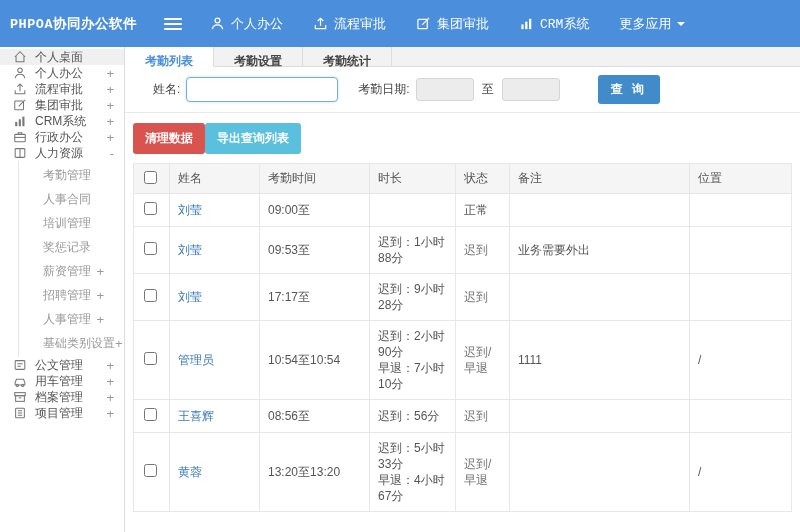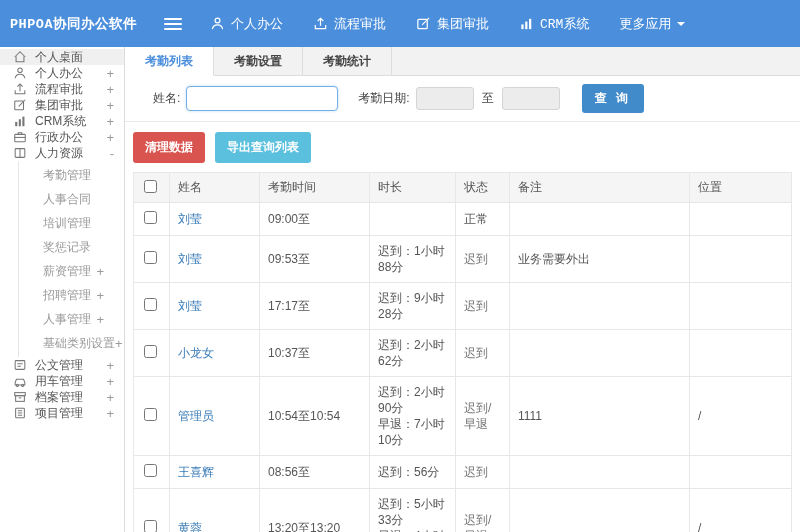--- a/index.html
+++ b/index.html
@@ -23,33 +23,33 @@
   .side-item.active { background:#f0f0f0; }
   .side-item .icn { width:16px; height:16px; display:flex; align-items:center; justify-content:center; }
   .side-item .lbl { flex:1; margin-left:7px; font-size:12px; white-space:nowrap; }
   .expander { color:#999; font-size:13px; }
   .submenu { margin-left:18px; border-left:1px solid #e6e6e6; padding:2px 10px; }
   .sub-item { height:24px; display:flex; align-items:center; padding:0 10px 0 14px; color:#999; cursor:pointer; }
   .sub-item .lbl { flex:1; white-space:nowrap; }
 
   
   .main { flex:1; display:flex; flex-direction:column; min-width:0; background:#fff; }
-  .tabs { height:29px; background:#f2f2f2; border-bottom:1px solid #ddd; display:flex; }
+  .tabs { height:20px; background:#f2f2f2; border-bottom:1px solid #ddd; display:flex; }
   .tab { padding:0 20px; line-height:28px; border-right:1px solid #ddd; color:#444; cursor:pointer; font-weight:bold; }
   .tab.active { background:#fff; color:#4b8fdc; border-bottom:1px solid #fff; margin-bottom:-1px; }
 
   .filter { display:flex; align-items:center; padding:8px 8px; border-bottom:1px solid #e8e8e8; }
   .filter label { color:#444; margin-right:6px; white-space:nowrap;margin-left:20px; }
   .inp-name { width:152px; height:25px; border:1px solid #74aee6; border-radius:4px; padding:0 6px; outline:none; box-shadow:0 0 3px rgba(102,175,233,.4); }
   .date-label { margin-left:16px; }
   .inp-date { width:58px; height:23px; background:#ececec; border:1px solid #d5d5d5; border-radius:3px; padding:0 4px; color:#777; }
   .to-label { margin:0 8px; color:#444; }
   .btn { border:none; border-radius:3px; color:#fff; font-size:12px; cursor:pointer; font-family:inherit; }
-  .btn-search { background:#428bca; padding:6px 13px; margin-left:22px; letter-spacing:3px; font-weight:bold; }
-  .actions { display:flex; gap:10px; padding:10px 8px 9px; }
+  .btn-search { background:#428bca; padding:6px 13px; margin-left:38px; letter-spacing:3px; font-weight:bold; }
+  .actions { display:flex; padding:10px 8px 9px; }
   .btn-danger { background:#d9534f; padding:7px 12px; font-weight:bold; }
   .btn-info { background:#5bc0de; padding:7px 12px; font-weight:bold; }
 
   
   .table-wrap { padding:0 8px; flex:1; overflow:hidden; }
   table { width:100%; border-collapse:collapse; table-layout:fixed; }
   th, td { border:1px solid #e7e7e7; padding:7px 8px; text-align:left; vertical-align:middle; font-weight:normal; overflow:hidden; }
   thead th { background:#f5f5f5; color:#555; padding:6px 8px; }
   td { color:#555; line-height:16px; }
   .c-check { text-align:left; }
@@ -350,32 +350,20 @@
             <td>
                 <div>迟到：9小时28分</div>
                 <div></div>
               </td>
             <td><span class="status" data-variant="late">迟到</span></td>
             <td></td>
             <td></td>
           </tr>
           <tr>
             <td class="c-check"><input type="checkbox" style=""></td>
-            <td><span class="link">小龙女</span></td>
-            <td>10:37至</td>
-            <td>
-                <div>迟到：2小时62分</div>
-                <div></div>
-              </td>
-            <td><span class="status" data-variant="late">迟到</span></td>
-            <td></td>
-            <td></td>
-          </tr>
-          <tr>
-            <td class="c-check"><input type="checkbox" style=""></td>
             <td><span class="link">管理员</span></td>
             <td>10:54至10:54</td>
             <td>
                 <div>迟到：2小时90分</div>
                 <div>早退：7小时10分</div>
               </td>
             <td><span class="status" data-variant="late">迟到/早退</span></td>
             <td>1111</td>
             <td>/</td>
           </tr>

